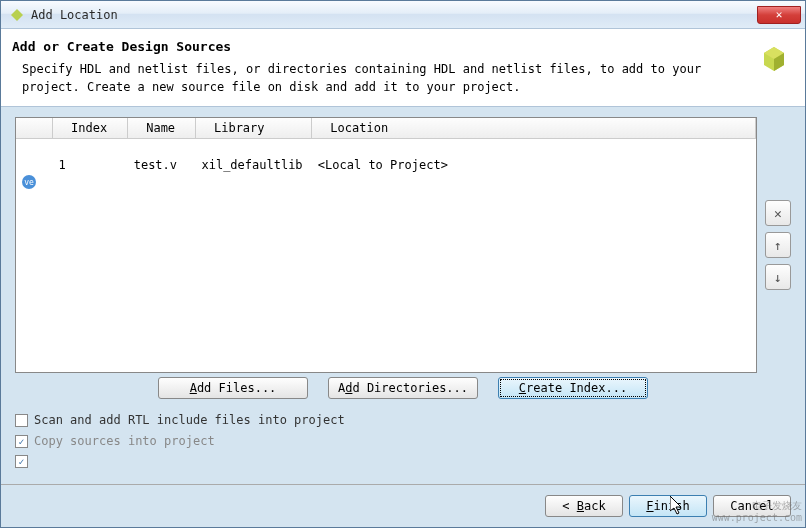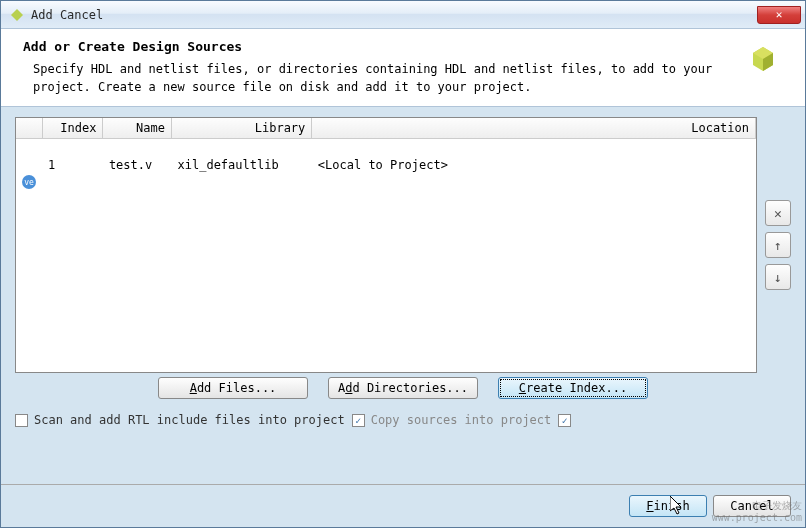--- a/index.html
+++ b/index.html
@@ -49,21 +49,21 @@
       display: flex;
       align-items: center;
       justify-content: center;
       color: white;
       cursor: pointer;
       font-size: 11px;
       font-weight: bold;
     }
     .header {
       background: #fff;
-      padding: 10px 22px;
+      padding: 10px 11px;
       border-bottom: 1px solid #b0c4d8;
       display: flex;
       align-items: flex-start;
     }
     .header-text { flex: 1; }
     .header-title {
       font-weight: bold;
       font-size: 13px;
       margin-bottom: 6px;
     }
@@ -96,22 +96,22 @@
     }
     .data-table {
       width: 100%;
       border-collapse: collapse;
       font-size: 12px;
     }
     .data-table th {
       background: linear-gradient(to bottom, #fdfdfd, #eee);
       border-right: 1px solid #ccc;
       border-bottom: 1px solid #ccc;
-      padding: 3px 6px;
-      text-align: right;
+      padding: 3px 18px;
+      text-align: left;
       font-weight: normal;
     }
     .data-table th:first-child { width: 20px; }
     .data-table td {
       padding: 2px 6px;
       text-align: left;
     }
     .row-icon {
       width: 14px; height: 14px;
       border-radius: 50%;
@@ -164,21 +164,21 @@
     .std-btn u { text-decoration: underline; }
     .std-btn.selected {
       border: 1px solid #3c7fb1;
       outline: 1px dotted #000;
       outline-offset: -3px;
       background: linear-gradient(to bottom, #eaf6fd, #c4e5f6);
     }
     .checkboxes {
       margin-top: 14px;
       display: flex;
-      flex-direction: row;
+      flex-direction: column;
       gap: 7px;
     }
     .cb-row {
       display: flex;
       align-items: center;
       gap: 6px;
       font-size: 12px;
       color: #888;
     }
     .cb-row.enabled { color: #333; }
@@ -243,21 +243,21 @@
 </head>
 <body>
 
 <div class="window">
   <div class="titlebar">
     <span class="titlebar-icon">
       <svg width="14" height="14" viewBox="0 0 14 14">
           <polygon points="7,1 13,7 7,13 1,7" fill="#b8d050"></polygon>
         </svg>
     </span>
-    <span class="titlebar-title">Add Cancel</span>
+    <span class="titlebar-title">Add Location</span>
     <div class="close-btn">
       <span>✕</span>
     </div>
   </div>
 
   <div class="header">
     <div class="header-text">
       <div class="header-title">Add or Create Design Sources</div>
       <div class="header-desc">Specify HDL and netlist files, or directories containing HDL and netlist files, to add to your project. Create a new source file on disk and add it to your project.</div>
     </div>
@@ -328,20 +328,23 @@
         <span class="checkbox">✓</span>
         <span>Copy sources into project</span>
       </label>
       <label class="cb-row">
         <span class="checkbox">✓</span>
       </label>
     </div>
   </div>
 
   <div class="footer">
+    <button class="nav-btn">
+        <span>&lt; <u>B</u>ack</span>
+      </button>
     <button class="nav-btn primary">
         <span><u>F</u>inish</span>
       </button>
     <button class="nav-btn">
         <span>Cancel</span>
       </button>
   </div>
 </div>
 
 <div class="cursor">

